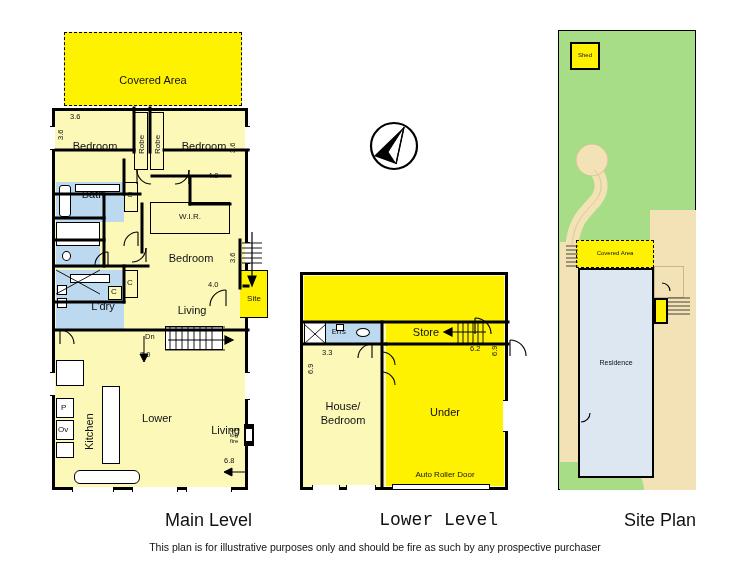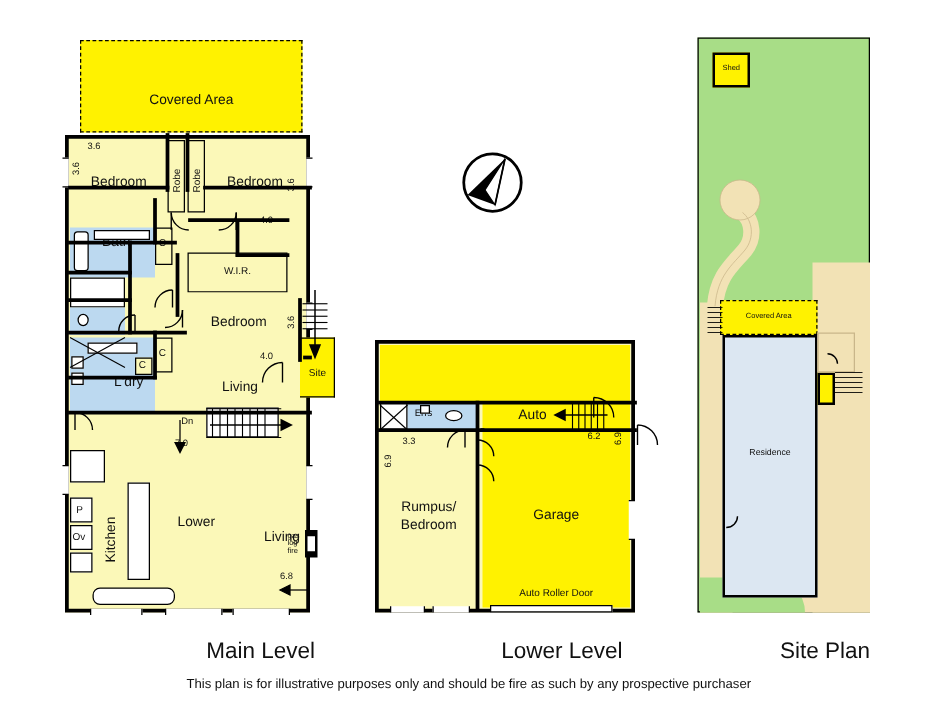--- a/index.html
+++ b/index.html
@@ -135,31 +135,31 @@
 
   <div class="room yl" style="left:4px;top:4px;width:200px;height:46px;"></div>
 
   <div class="room blu" style="left:4px;top:50px;width:78px;height:22px;"></div>
   <div class="txt rn-sm" style="left:26px;top:55px;width:26px;font-family:Liberation Mono, monospace;">Ens</div>
   <div class="ol wht" style="left:4px;top:50px;width:22px;height:22px;"></div>
   <div class="ol wht" style="left:36px;top:52px;width:8px;height:7px;"></div>
   <div class="ol wht" style="left:56px;top:56px;width:14px;height:9px;border-radius:50%;"></div>
 
   <div class="room yl" style="left:86px;top:50px;width:118px;height:30px;"></div>
-  <div class="txt rn" style="left:86px;top:54px;width:80px;">Auto</div>
+  <div class="txt rn" style="left:86px;top:54px;width:80px;">Store</div>
   <div class="lbl dim" style="left:170px;top:72px;">6.2</div>
 
   <div class="room ylt" style="left:4px;top:72px;width:78px;height:142px;"></div>
-  <div class="txt rn" style="left:4px;top:128px;width:78px;">Rumpus/</div>
+  <div class="txt rn" style="left:4px;top:128px;width:78px;">House/</div>
   <div class="txt rn" style="left:4px;top:142px;width:78px;">Bedroom</div>
   <div class="lbl dim" style="left:22px;top:76px;text-align:right;">3.3</div>
   <div class="lbl dim vert" style="left:6px;top:102px;">6.9</div>
 
   <div class="room yl" style="left:86px;top:80px;width:118px;height:134px;"></div>
-  <div class="txt rn" style="left:86px;top:134px;width:118px;">Garage</div>
+  <div class="txt rn" style="left:86px;top:134px;width:118px;">Under</div>
   <div class="lbl dim vert" style="left:190px;top:84px;">6.9</div>
   <div class="txt rn-sm" style="left:86px;top:198px;width:118px;">Auto Roller Door</div>
   <div class="wht" style="position:absolute;left:92px;top:212px;width:98px;height:6px;border:1px solid #000;box-sizing:border-box;"></div>
 
   <div class="wht" style="position:absolute;left:203px;top:128px;width:5px;height:30px;border-top:1px solid #000;border-bottom:1px solid #000;"></div>
   <div class="wht" style="position:absolute;left:12px;top:213px;width:26px;height:5px;border-left:1px solid #000;border-right:1px solid #000;"></div>
   <div class="wht" style="position:absolute;left:46px;top:213px;width:28px;height:5px;border-left:1px solid #000;border-right:1px solid #000;"></div>
 </div>
 
 <div class="plan" id="site-plan" style="left:558px;top:30px;width:140px;height:462px;">
@@ -343,15 +343,15 @@
     <g stroke="#000" stroke-width="0.9">
       <line x1="56" y1="270" x2="100" y2="294"></line>
       <line x1="100" y1="270" x2="56" y2="294"></line>
       <line x1="304" y1="324" x2="326" y2="344"></line>
       <line x1="326" y1="324" x2="304" y2="344"></line>
     </g>
   </svg>
 </div>
 
 <div class="ttl" style="position:absolute;left:62px;top:510px;width:190px;">Main Level</div>
-<div class="ttl" style="position:absolute;left:308px;top:510px;width:190px;">Lower Level</div>
+<div class="ttl" style="position:absolute;left:308px;top:510px;width:190px;font-family:Liberation Mono, monospace;">Lower Level</div>
 <div class="ttl" style="position:absolute;left:556px;top:510px;width:140px;">Site Plan</div>
 <div class="foot" style="position:absolute;left:0;top:541px;width:750px;">This plan is for illustrative purposes only and should be fire as such by any prospective purchaser</div>
 
 </body></html>

